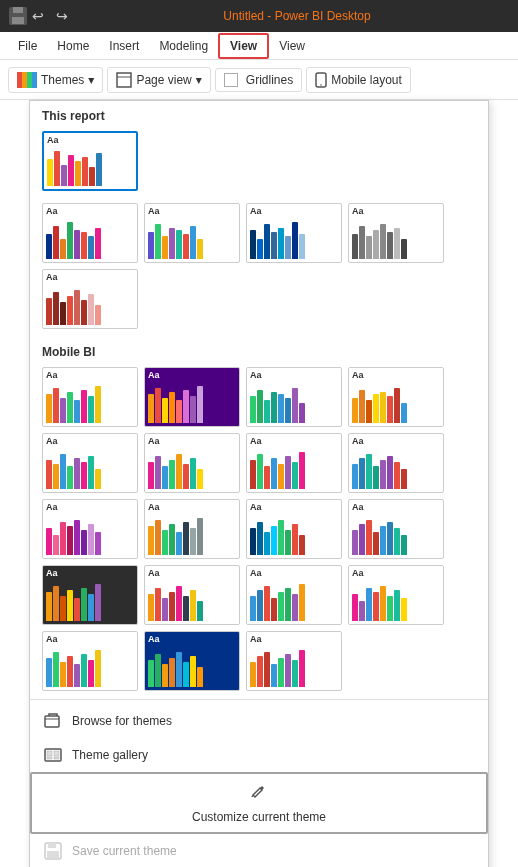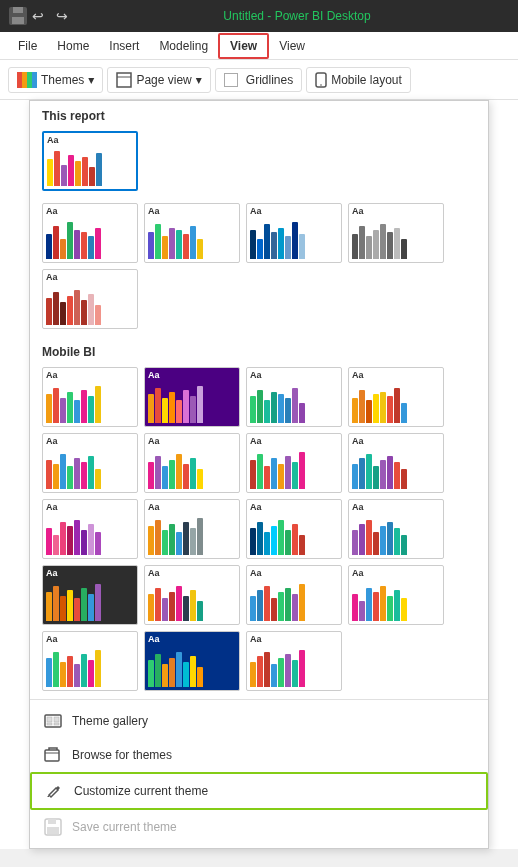--- a/index.html
+++ b/index.html
@@ -24,21 +24,21 @@
       gap: 8px;
     }
     .title-bar-icons {
       display: flex;
       gap: 4px;
     }
     .title-bar-title {
       flex: 1;
       text-align: center;
       font-size: 12px;
-      color: #22c55e;
+      color: #f97316;
     }
 
     
     .menu-bar {
       background: #fff;
       display: flex;
       align-items: center;
       padding: 0 8px;
       height: 28px;
       border-bottom: 1px solid #e0e0e0;
@@ -617,40 +617,40 @@
           <div class="bar" style="height:65%;background:#1abc9c;"></div>
           <div class="bar" style="height:90%;background:#e91e8c;"></div>
         </div>
       </div>
     </div>
 
     <div class="menu-options">
       <div class="menu-option-item">
         <div class="menu-option-icon">
           <svg width="18" height="18" viewBox="0 0 18 18">
+            <rect x="1" y="4" width="14" height="11" rx="1" fill="none" stroke="#555" stroke-width="1.5"></rect>
+            <path d="M1 7 h14" stroke="#555" stroke-width="1"></path>
+            <path d="M5 4 L5 2 L13 2 L13 4" stroke="#555" stroke-width="1.5" fill="none"></path>
+          </svg>
+        </div>
+        <span>Browse for themes</span>
+      </div>
+      <div class="menu-option-item">
+        <div class="menu-option-icon">
+          <svg width="18" height="18" viewBox="0 0 18 18">
             <rect x="1" y="3" width="16" height="12" rx="1" fill="none" stroke="#555" stroke-width="1.5"></rect>
             <rect x="3" y="5" width="5" height="5" fill="#ddd" stroke="#aaa" stroke-width="0.5"></rect>
             <rect x="10" y="5" width="5" height="5" fill="#ddd" stroke="#aaa" stroke-width="0.5"></rect>
             <rect x="3" y="11" width="5" height="2" fill="#ddd" stroke="#aaa" stroke-width="0.5"></rect>
             <rect x="10" y="11" width="5" height="2" fill="#ddd" stroke="#aaa" stroke-width="0.5"></rect>
           </svg>
         </div>
         <span>Theme gallery</span>
       </div>
-      <div class="menu-option-item">
-        <div class="menu-option-icon">
-          <svg width="18" height="18" viewBox="0 0 18 18">
-            <rect x="1" y="4" width="14" height="11" rx="1" fill="none" stroke="#555" stroke-width="1.5"></rect>
-            <path d="M1 7 h14" stroke="#555" stroke-width="1"></path>
-            <path d="M5 4 L5 2 L13 2 L13 4" stroke="#555" stroke-width="1.5" fill="none"></path>
-          </svg>
-        </div>
-        <span>Browse for themes</span>
-      </div>
-      <div class="menu-option-item highlighted" style="border:2px solid #84cc16; border-radius:2px;">
+      <div class="menu-option-item highlighted" style="border:2px solid #a3a3a3; border-radius:2px;flex-direction:column;">
         <div class="menu-option-icon">
           <svg width="18" height="18" viewBox="0 0 18 18">
             <path d="M3 13 L10 6 L12 8 L5 15 Z" fill="none" stroke="#555" stroke-width="1.5"></path>
             <path d="M10 6 L12 4 L14 6 L12 8 Z" fill="#555"></path>
             <path d="M3 13 L1 15 L3 15 Z" fill="#555"></path>
           </svg>
         </div>
         <span>Customize current theme</span>
       </div>
       <div class="menu-option-item disabled">

